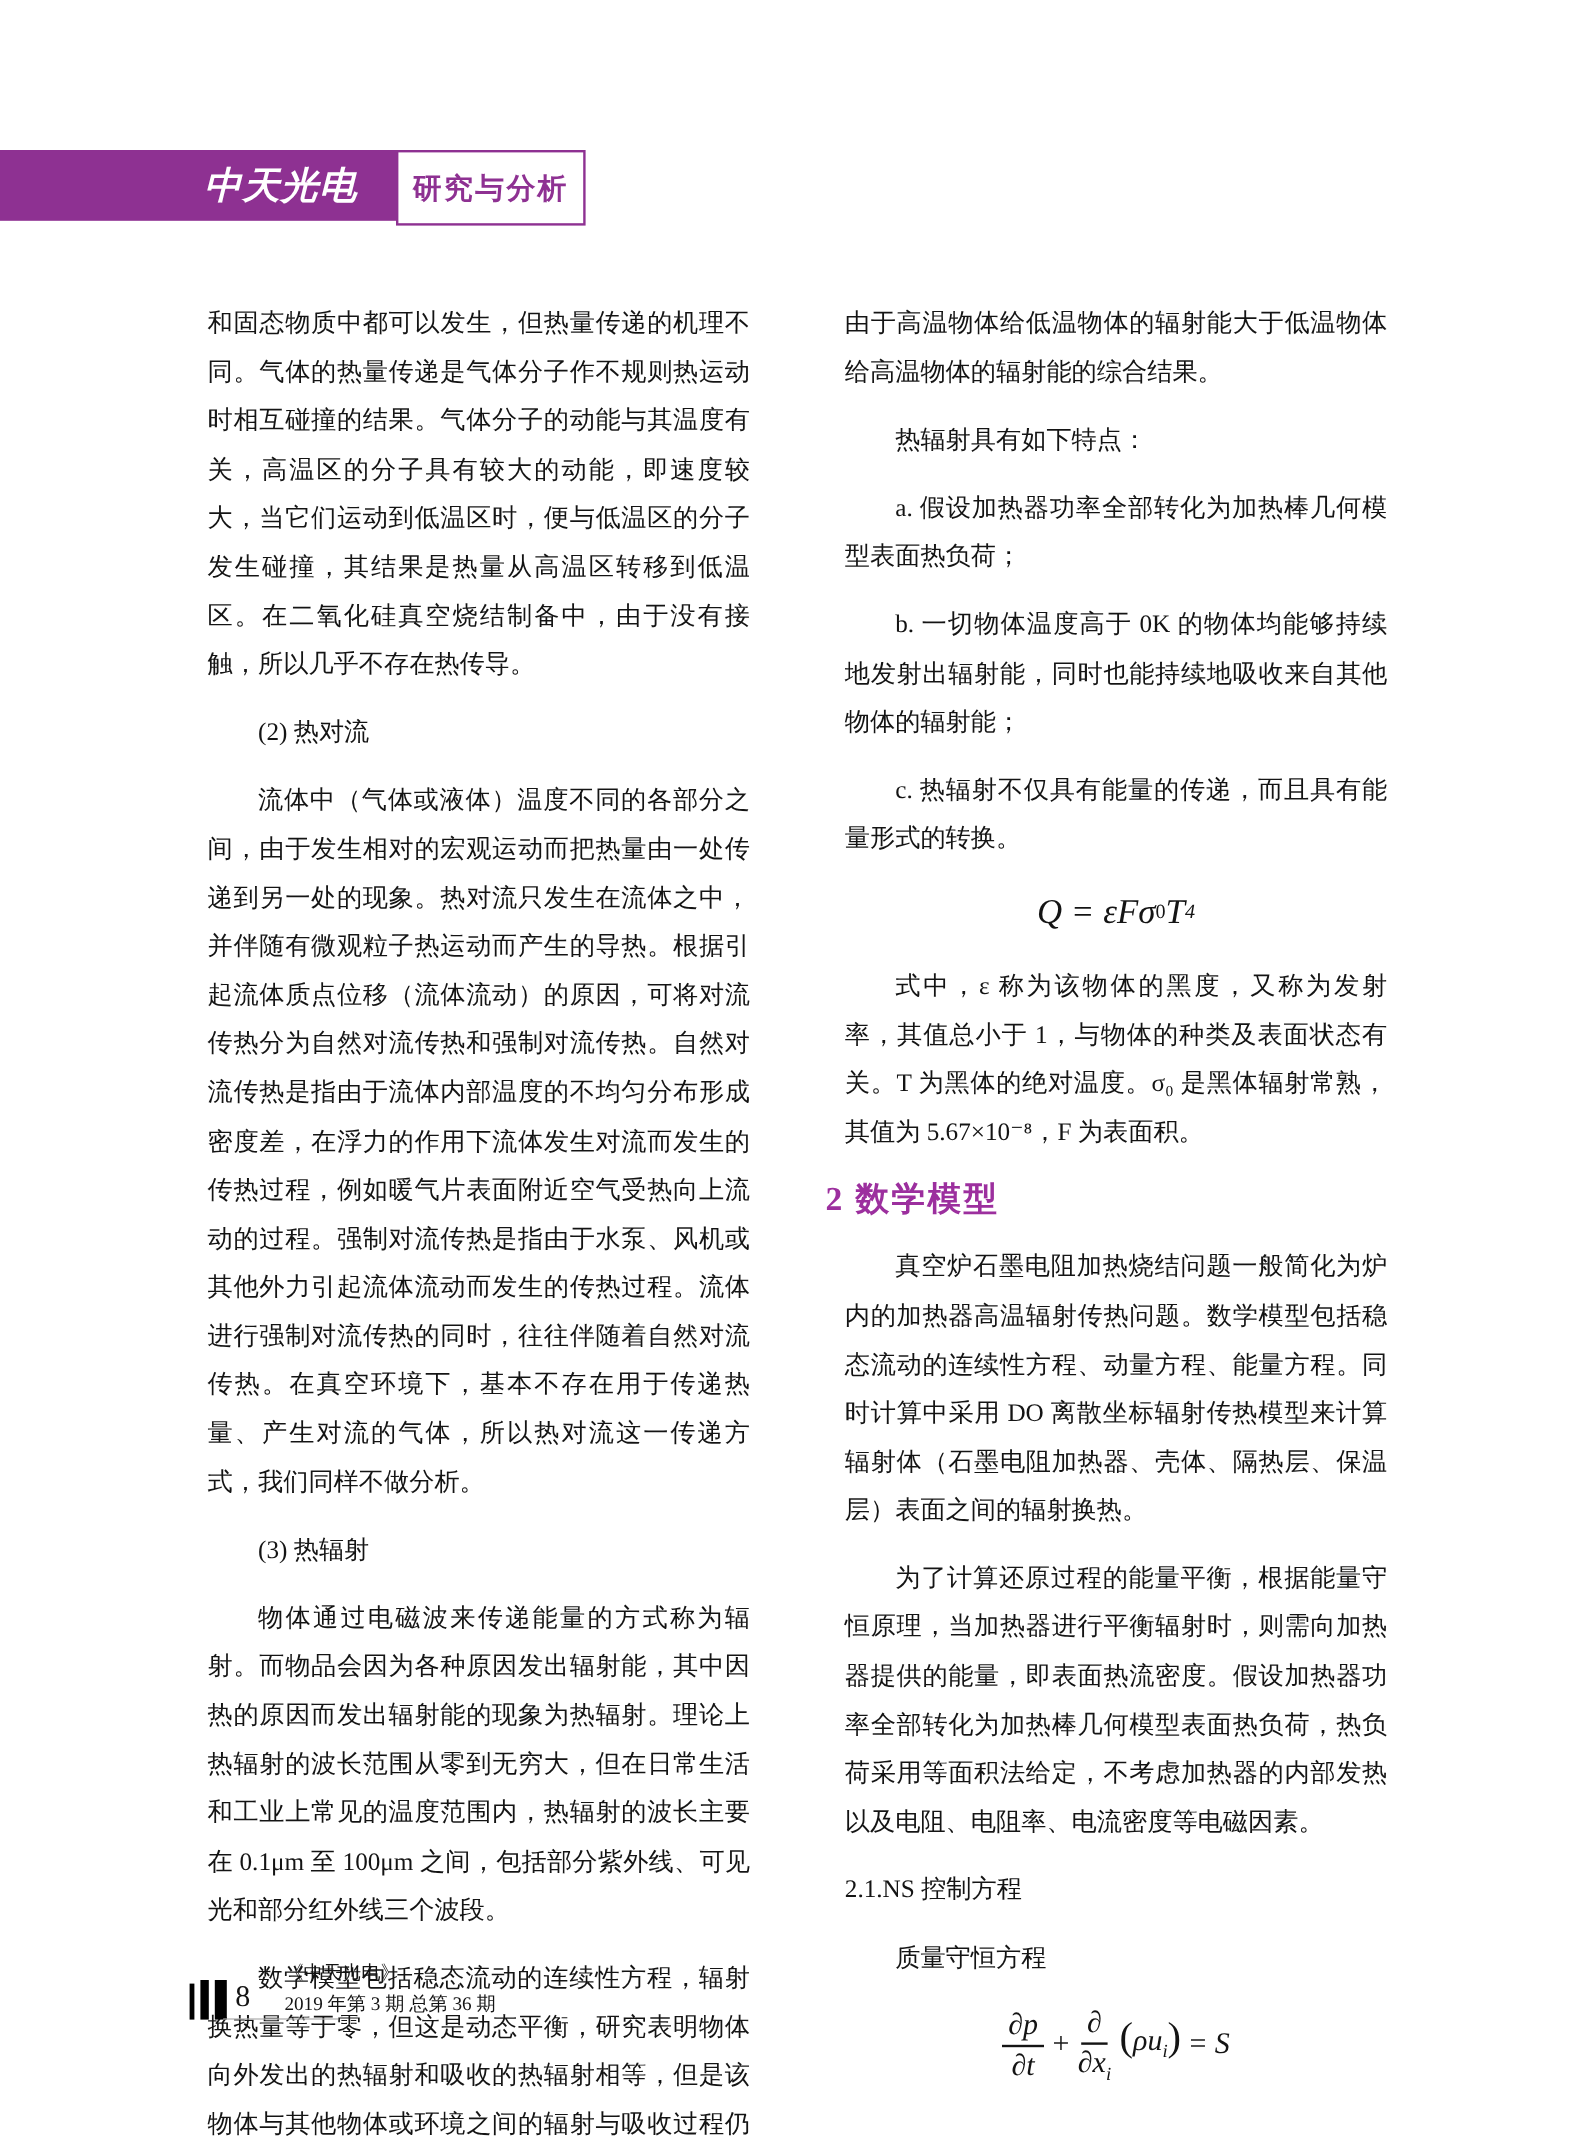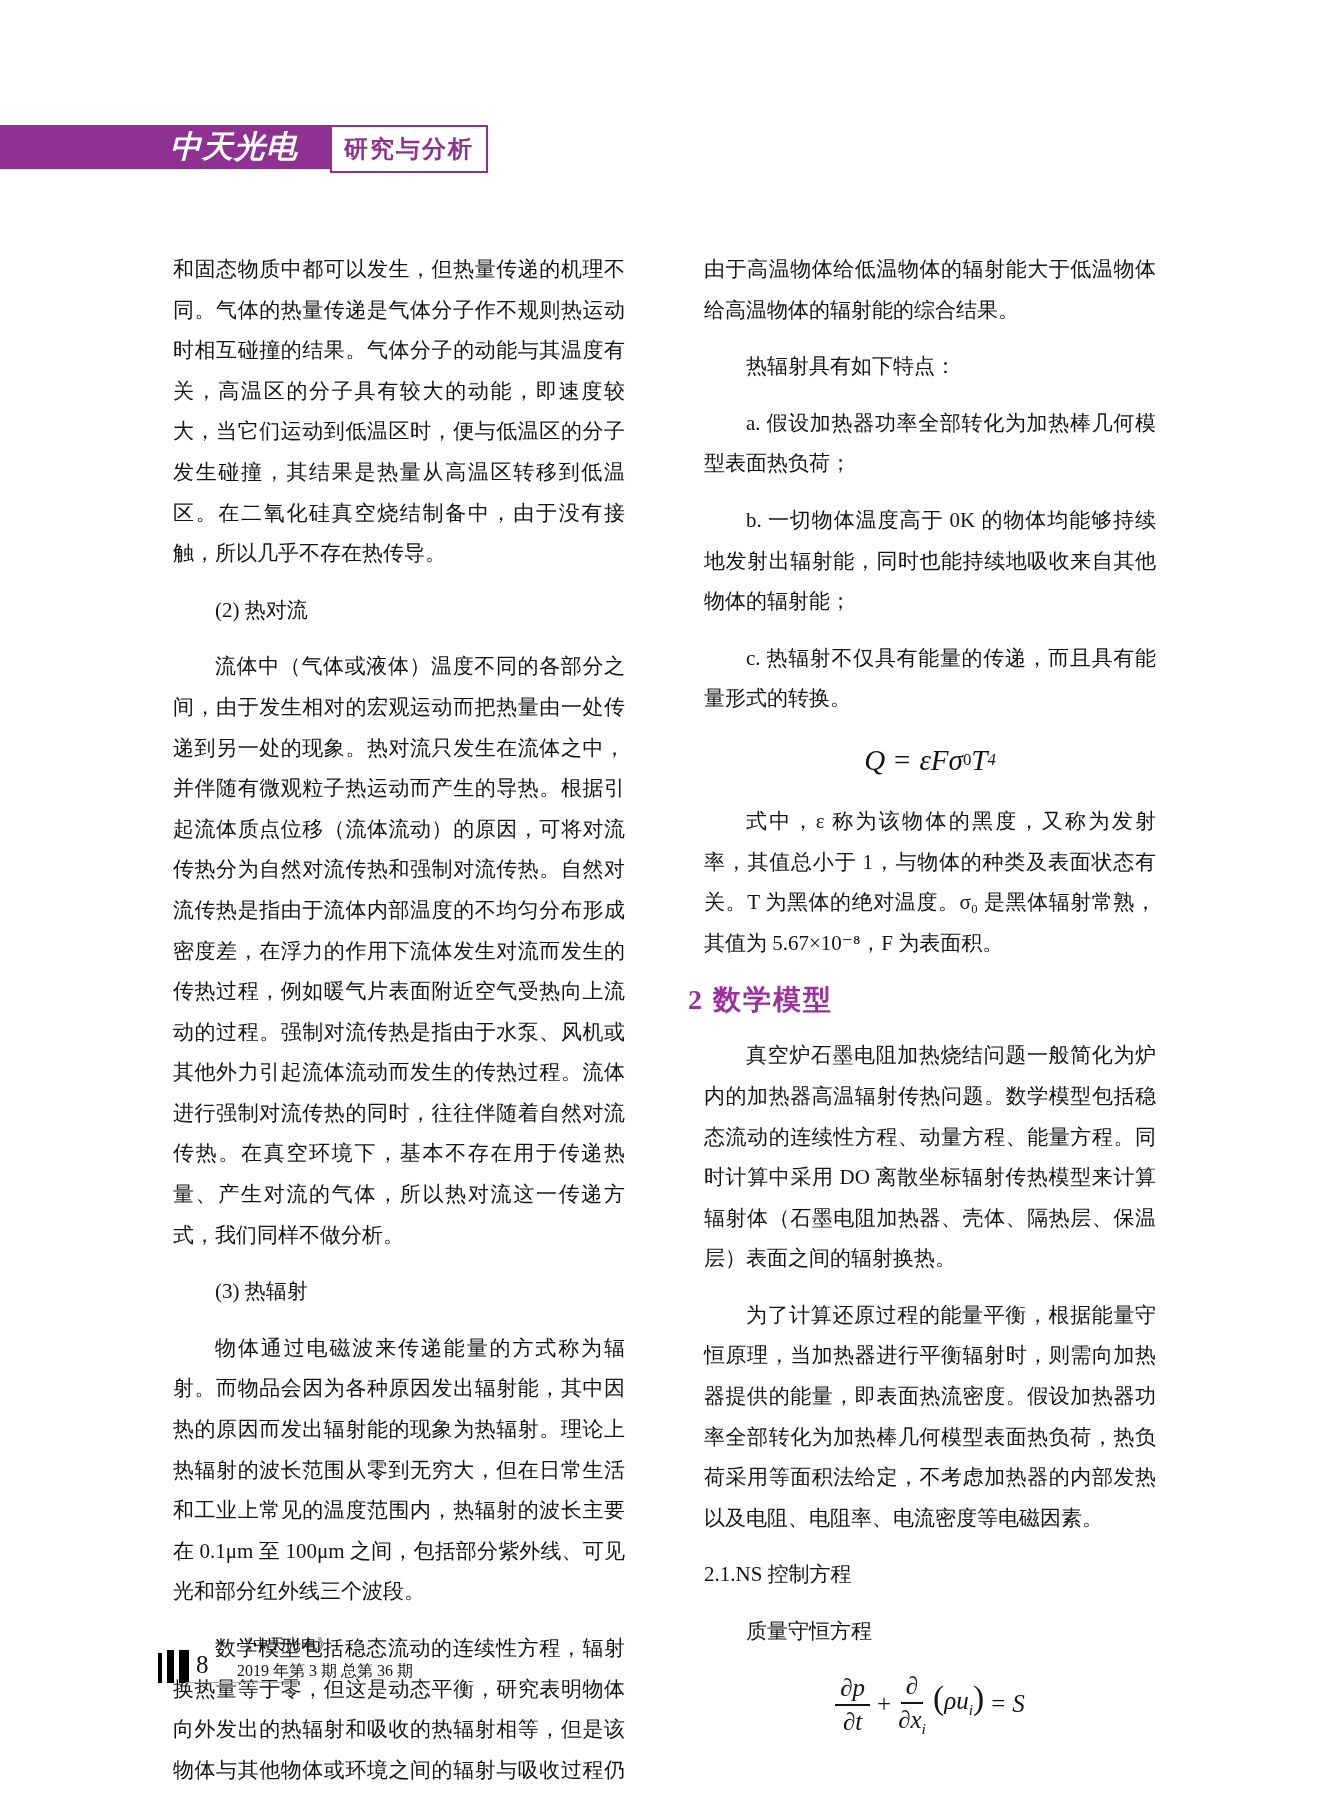--- a/index.html
+++ b/index.html
@@ -6,31 +6,31 @@
   .page{
     position:relative;
     width:1323px;height:1796px;
     background:#ffffff;
     font-family:"Liberation Serif","DejaVu Serif",serif;
     color:#141414;
     overflow:hidden;
   }
   
   .band{
-    position:absolute;left:0;top:125px;width:330px;height:44px;
+    position:absolute;left:0;top:125px;width:330px;height:59px;
     background:var(--accent);
     display:flex;align-items:center;justify-content:flex-end;
     padding-right:32px;box-sizing:border-box;
   }
   .logo{
     color:#ffffff;font-size:31px;font-weight:bold;font-style:italic;
     letter-spacing:1px;white-space:nowrap;
   }
   .label-box{
-    position:absolute;left:330px;top:125px;width:158px;height:48px;
+    position:absolute;left:330px;top:125px;width:158px;height:63px;
     background:#ffffff;border:2px solid var(--accent);box-sizing:border-box;
     display:flex;align-items:center;justify-content:center;
   }
   .label{
     color:var(--accent);font-size:24px;font-weight:bold;letter-spacing:2px;
     font-family:"Liberation Sans","DejaVu Sans",sans-serif;white-space:nowrap;
   }
   
   .col{
     position:absolute;top:233px;width:484px;

